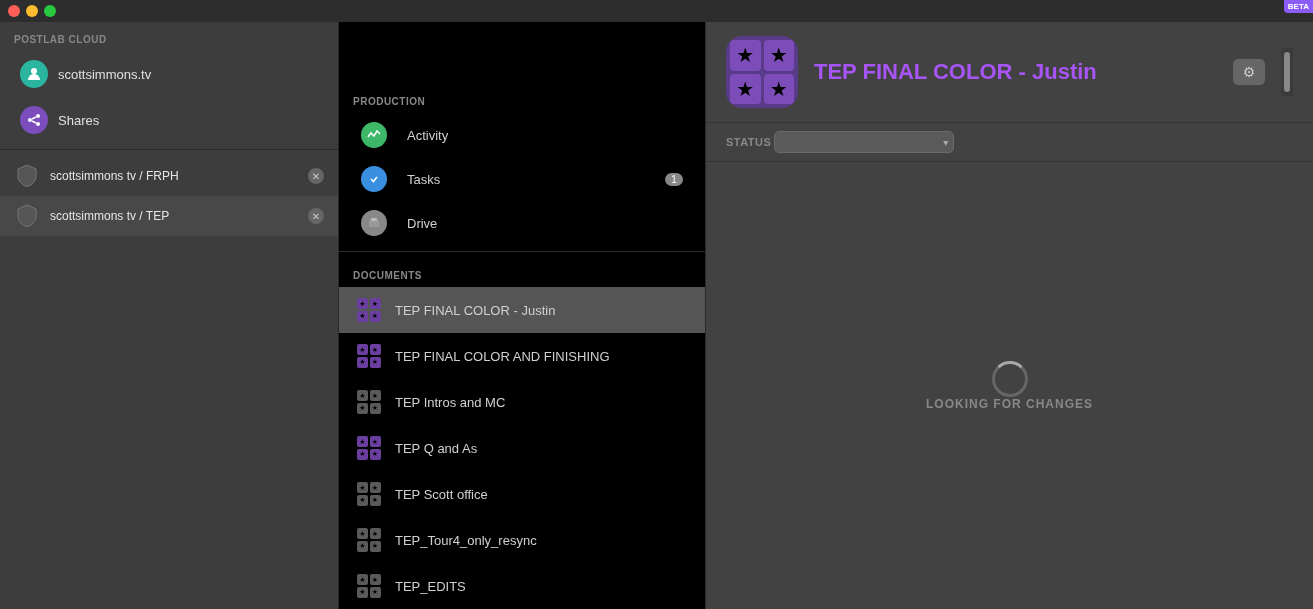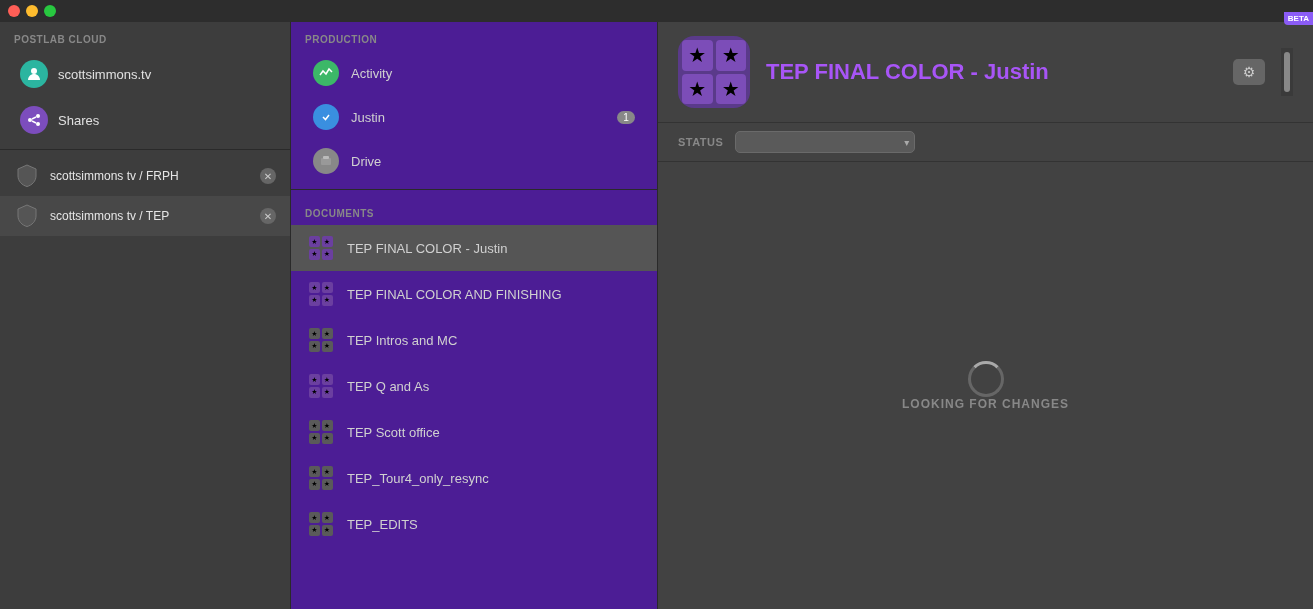--- a/index.html
+++ b/index.html
@@ -34,39 +34,39 @@
       border-radius: 50%;
       cursor: pointer;
     }
     .traffic-light.close { background: #ff5f57; }
     .traffic-light.minimize { background: #febc2e; }
     .traffic-light.maximize { background: #28c840; }
 
     .beta-badge {
       position: absolute;
       right: 0;
-      top: 12px;
+      top: 0;
       background: #8b5cf6;
       color: white;
       font-size: 8px;
       font-weight: bold;
       padding: 2px 4px;
       border-radius: 0 0 0 4px;
     }
 
     
     .main-layout {
       display: flex;
       flex: 1;
       overflow: hidden;
     }
 
     
     .sidebar {
-      width: 291px;
+      width: 339px;
       background: #3d3d3d;
       border-right: 1px solid #2a2a2a;
       display: flex;
       flex-direction: column;
       flex-shrink: 0;
     }
 
     .sidebar-section-label {
       font-size: 10px;
       font-weight: 600;
@@ -143,43 +143,44 @@
       justify-content: center;
       color: #ccc;
       font-size: 10px;
       cursor: pointer;
       flex-shrink: 0;
     }
 
     
     .middle-panel {
       width: 367px;
-      background: #4c1d95;
+      background: #000000;
       border-right: 1px solid #2a2a2a;
       display: flex;
       flex-direction: column;
       flex-shrink: 0;
       overflow-y: auto;
+      justify-content: flex-end;
     }
 
     .middle-section-label {
       font-size: 10px;
       font-weight: 600;
       color: #888;
       padding: 12px 14px 6px;
       letter-spacing: 0.5px;
       text-transform: uppercase;
     }
 
     .nav-item {
       display: flex;
       align-items: center;
       padding: 8px 16px;
       cursor: pointer;
-      gap: 12px;
+      gap: 20px;
       border-radius: 6px;
       margin: 1px 6px;
     }
 
     .nav-icon {
       width: 26px;
       height: 26px;
       border-radius: 50%;
       display: flex;
       align-items: center;
@@ -321,21 +322,21 @@
       height: 40px;
       background: #888;
       border-radius: 3px;
       margin: 4px auto;
     }
 
     .status-bar {
       display: flex;
       align-items: center;
       padding: 8px 20px;
-      gap: 12px;
+      gap: 3px;
       background: #424242;
       border-bottom: 1px solid #333;
     }
 
     .status-label {
       font-size: 11px;
       font-weight: 600;
       color: #888;
       letter-spacing: 0.5px;
       text-transform: uppercase;
@@ -478,21 +479,21 @@
       <span class="nav-item-label">Activity</span>
     </div>
 
     <div class="nav-item">
       <div class="nav-icon nav-icon-blue">
         <svg width="14" height="14" viewBox="0 0 14 14" fill="none">
           <circle cx="7" cy="7" r="6" fill="#3a8fe0"></circle>
           <path d="M4 7l2.5 2.5L10 5" stroke="white" stroke-width="1.5" fill="none"></path>
         </svg>
       </div>
-      <span class="nav-item-label">Justin</span>
+      <span class="nav-item-label">Tasks</span>
       <span class="badge">1</span>
     </div>
 
     <div class="nav-item">
       <div class="nav-icon nav-icon-gray">
         <svg width="14" height="14" viewBox="0 0 14 14" fill="white">
           <rect x="2" y="4" width="10" height="7" rx="1" fill="#999"></rect>
           <rect x="4" y="2" width="6" height="3" rx="1" fill="#bbb"></rect>
         </svg>
       </div>

